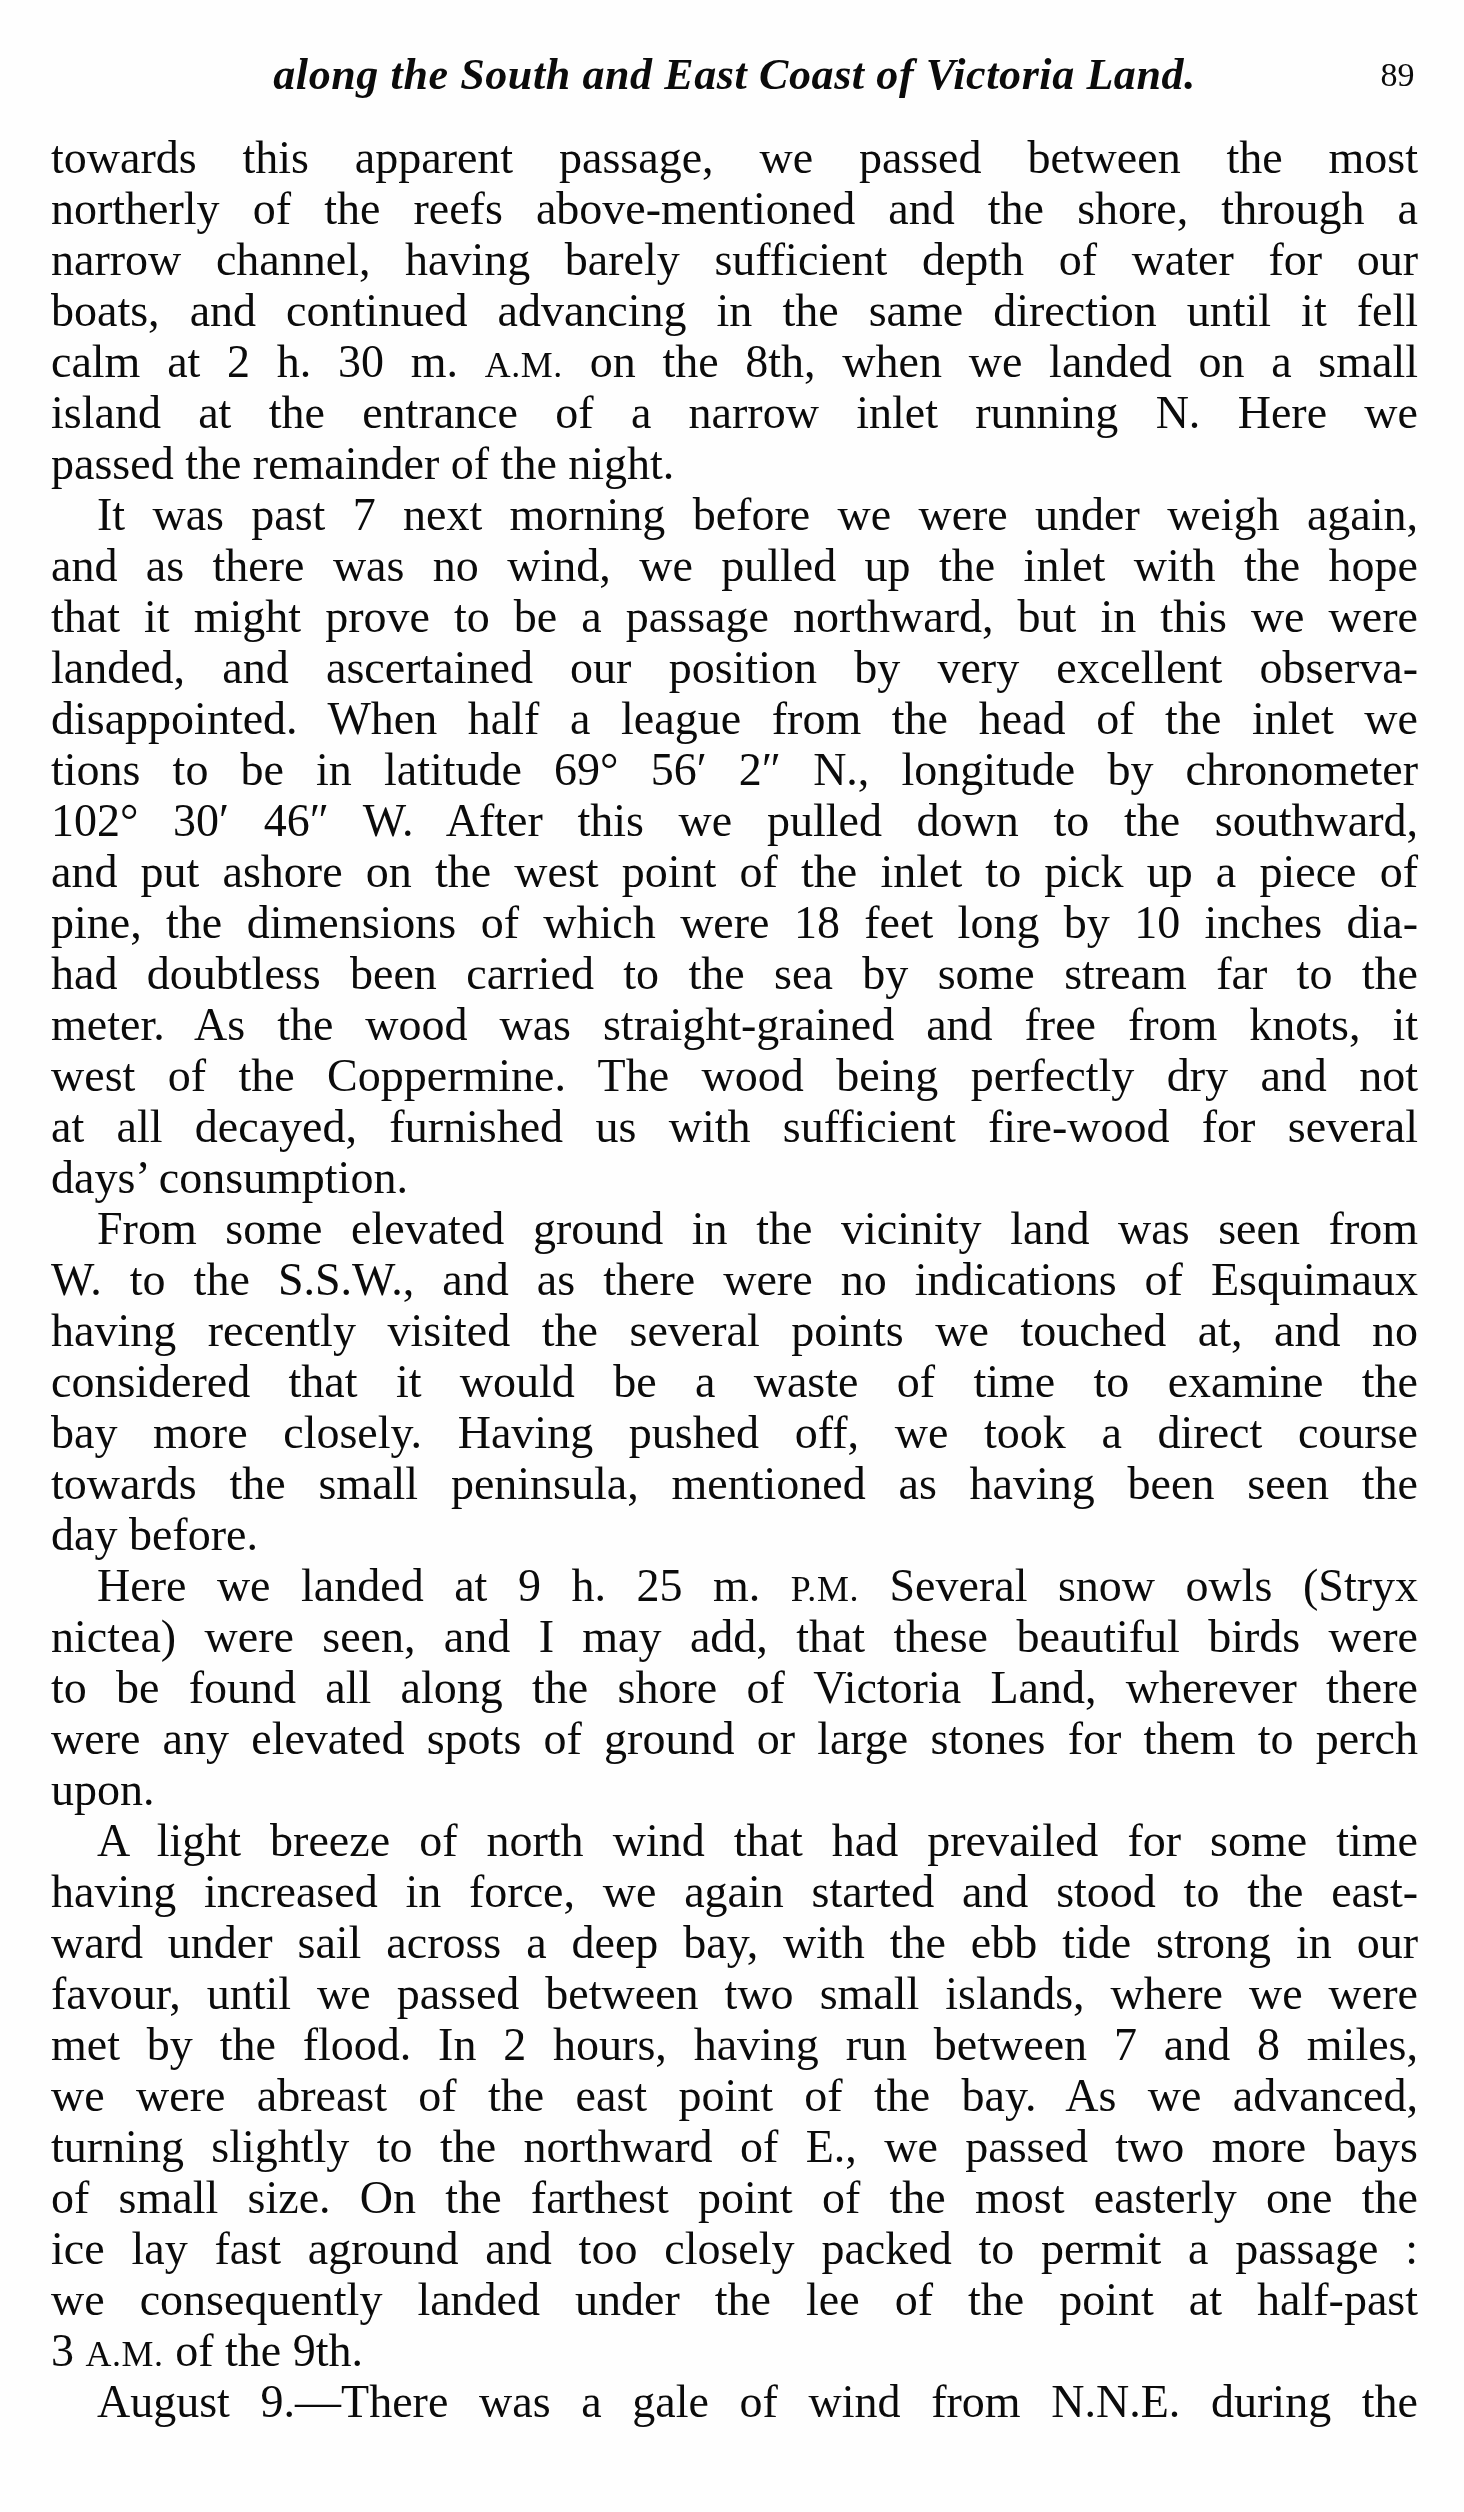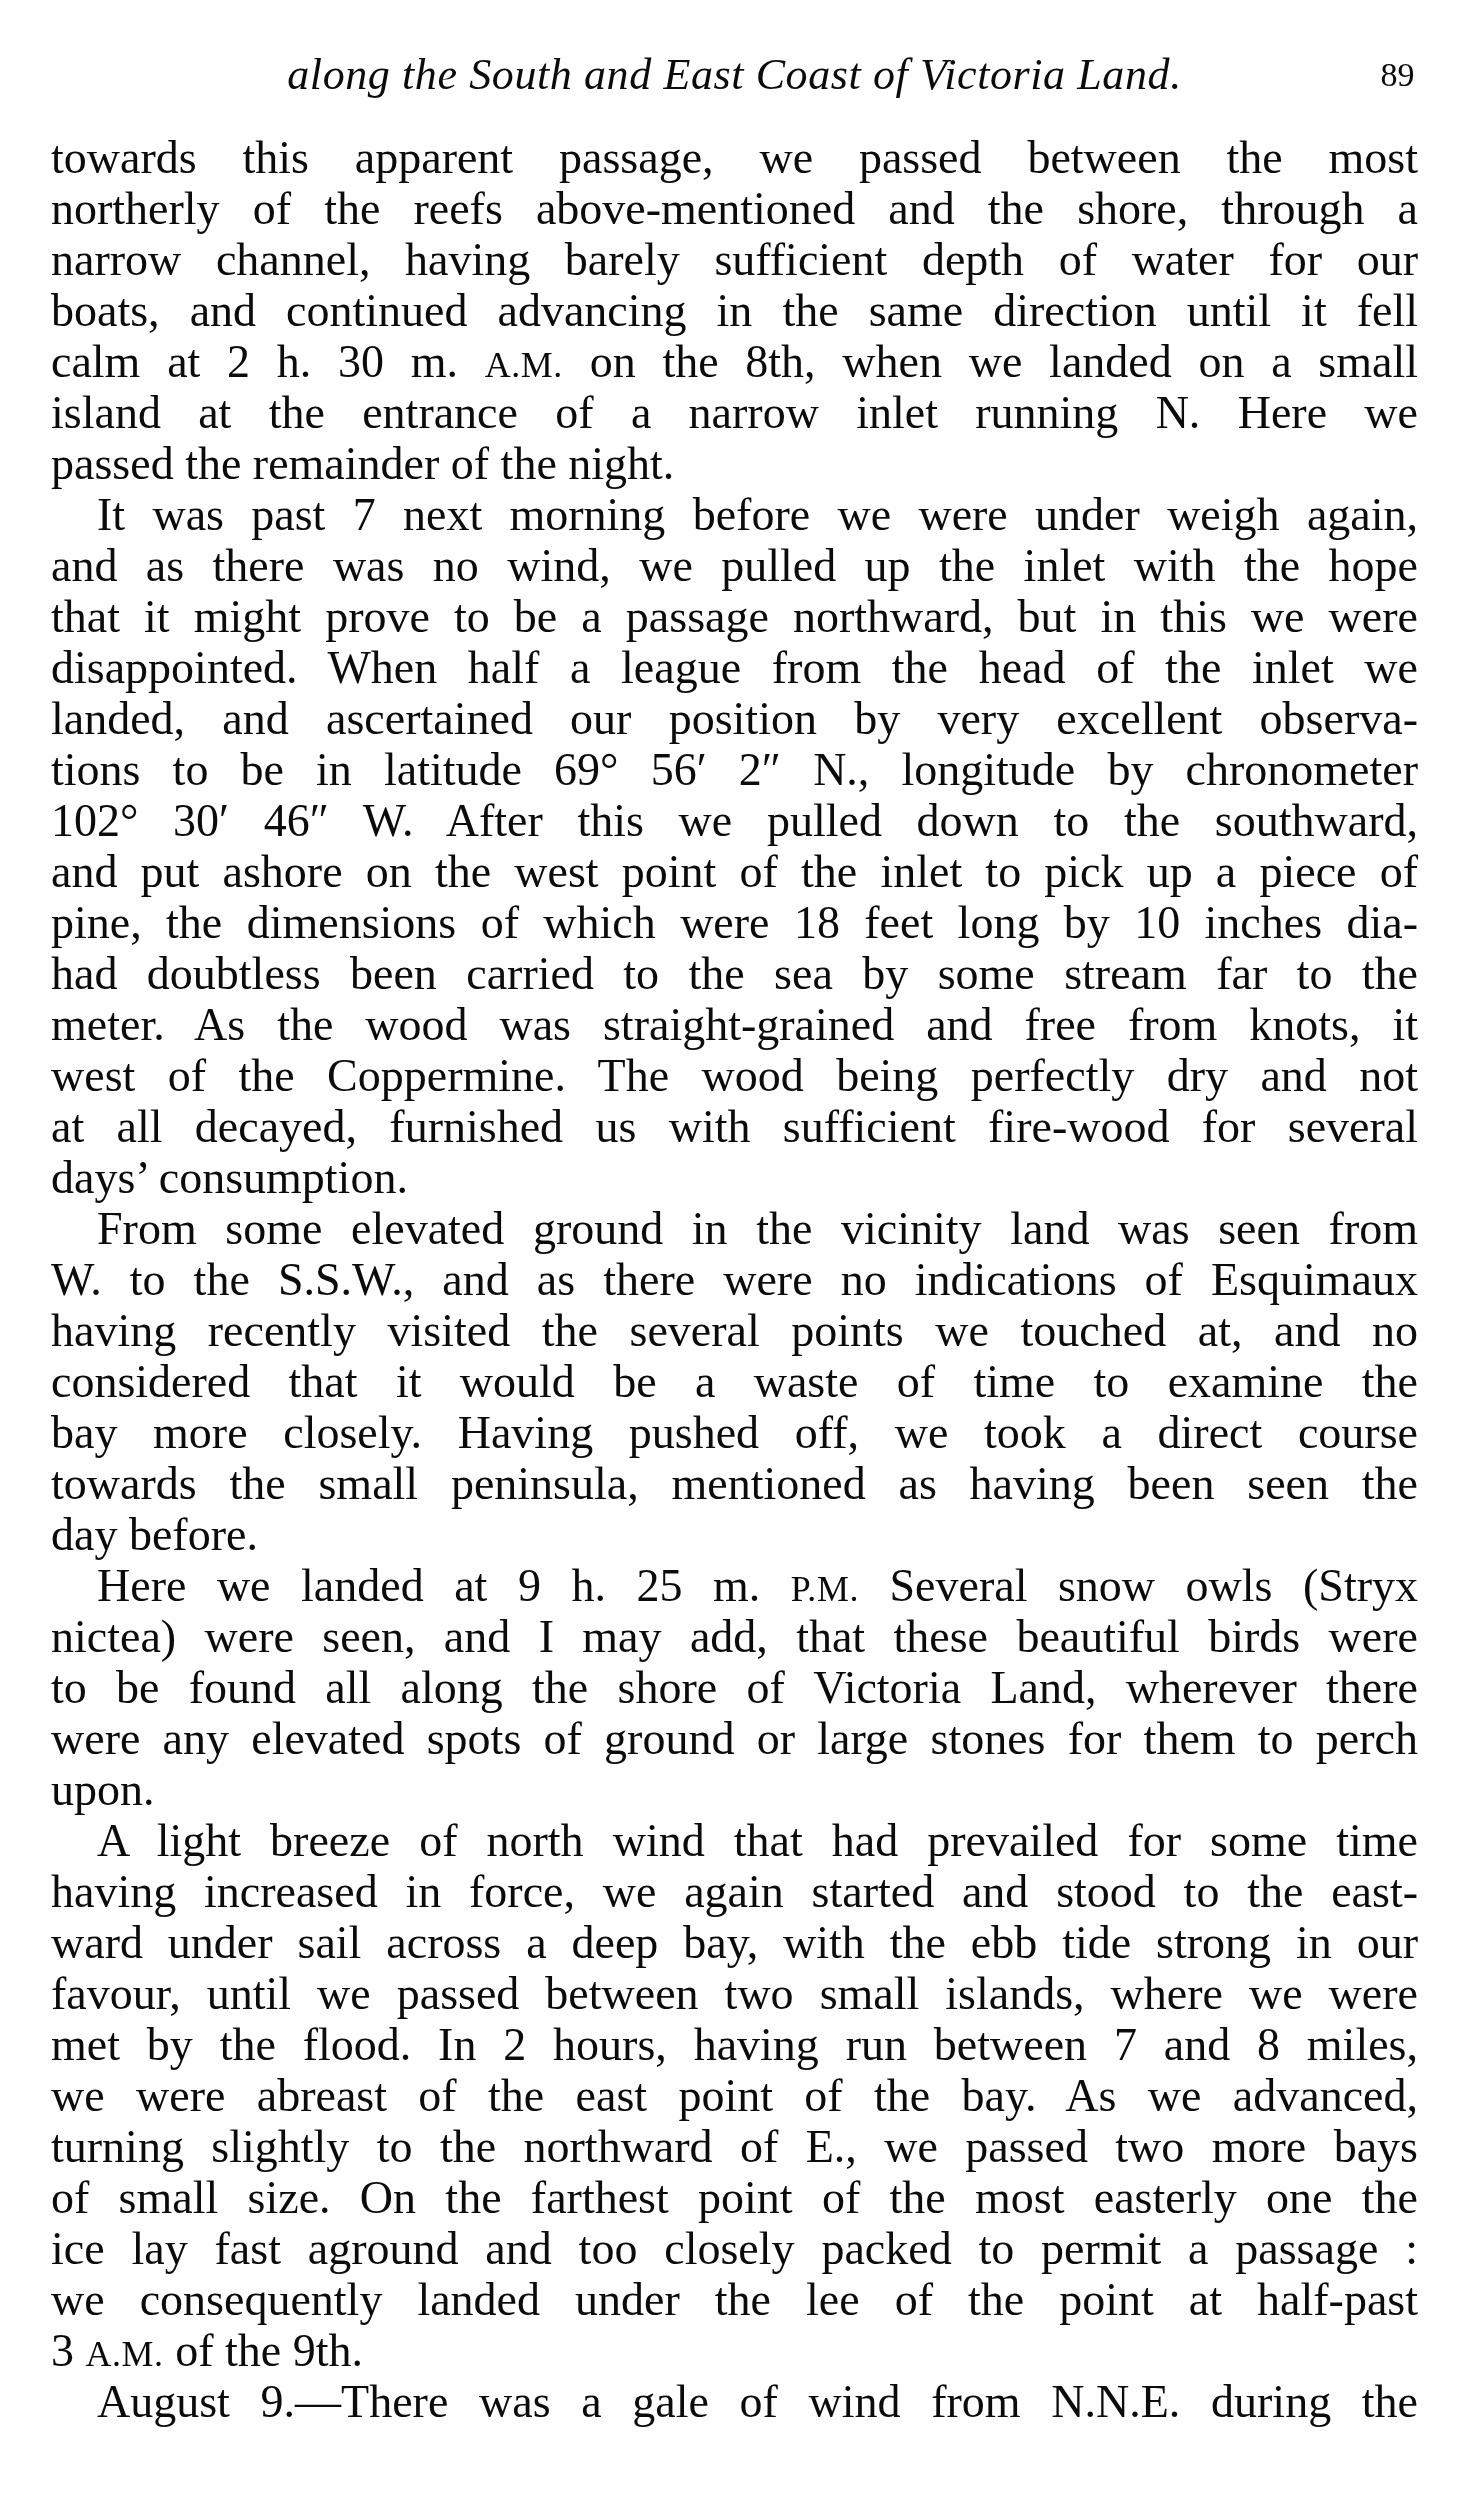--- a/index.html
+++ b/index.html
@@ -18,20 +18,21 @@
     position: absolute;
     top: 43px; left: 51px;
     width: 1367px; height: 64px;
   }
   .header-title {
     text-align: center;
     font-style: italic;
     font-size: 44px;
     line-height: 64px;
     letter-spacing: 0.6px;
+    font-weight: bold;
   }
   .page-number {
     position: absolute;
     right: 3.5px; top: 0;
     font-style: normal;
     font-size: 34px;
     line-height: 64px;
   }
   .text-block {
     position: absolute;
@@ -69,22 +70,22 @@
   <div class="line j"><span class="r-normal">towards this apparent passage, we passed between the most</span></div>
       <div class="line j"><span class="r-normal">northerly of the reefs above-mentioned and the shore, through a</span></div>
       <div class="line j"><span class="r-normal">narrow channel, having barely sufficient depth of water for our</span></div>
       <div class="line j"><span class="r-normal">boats, and continued advancing in the same direction until it fell</span></div>
       <div class="line j"><span class="r-normal">calm at 2 h. 30 m. </span><span class="r-smallcaps">A.M.</span><span class="r-normal"> on the 8th, when we landed on a small</span></div>
       <div class="line j"><span class="r-normal">island at the entrance of a narrow inlet running N. Here we</span></div>
       <div class="line"><span class="r-normal">passed the remainder of the night.</span></div>
       <div class="line j ind"><span class="r-normal">It was past 7 next morning before we were under weigh again,</span></div>
       <div class="line j"><span class="r-normal">and as there was no wind, we pulled up the inlet with the hope</span></div>
       <div class="line j"><span class="r-normal">that it might prove to be a passage northward, but in this we were</span></div>
+      <div class="line j"><span class="r-normal">landed, and ascertained our position by very excellent observa-</span></div>
       <div class="line j"><span class="r-normal">disappointed.  When half a league from the head of the inlet we</span></div>
-      <div class="line j"><span class="r-normal">landed, and ascertained our position by very excellent observa-</span></div>
       <div class="line j"><span class="r-normal">tions to be in latitude 69° 56′ 2″ N., longitude by chronometer</span></div>
       <div class="line j"><span class="r-normal">102° 30′ 46″ W.  After this we pulled down to the southward,</span></div>
       <div class="line j"><span class="r-normal">and put ashore on the west point of the inlet to pick up a piece of</span></div>
       <div class="line j"><span class="r-normal">pine, the dimensions of which were 18 feet long by 10 inches dia-</span></div>
       <div class="line j"><span class="r-normal">had doubtless been carried to the sea by some stream far to the</span></div>
       <div class="line j"><span class="r-normal">meter.  As the wood was straight-grained and free from knots, it</span></div>
       <div class="line j"><span class="r-normal">west of the Coppermine.  The wood being perfectly dry and not</span></div>
       <div class="line j"><span class="r-normal">at all decayed, furnished us with sufficient fire-wood for several</span></div>
       <div class="line"><span class="r-normal">days’ consumption.</span></div>
       <div class="line j ind"><span class="r-normal">From some elevated ground in the vicinity land was seen from</span></div>

